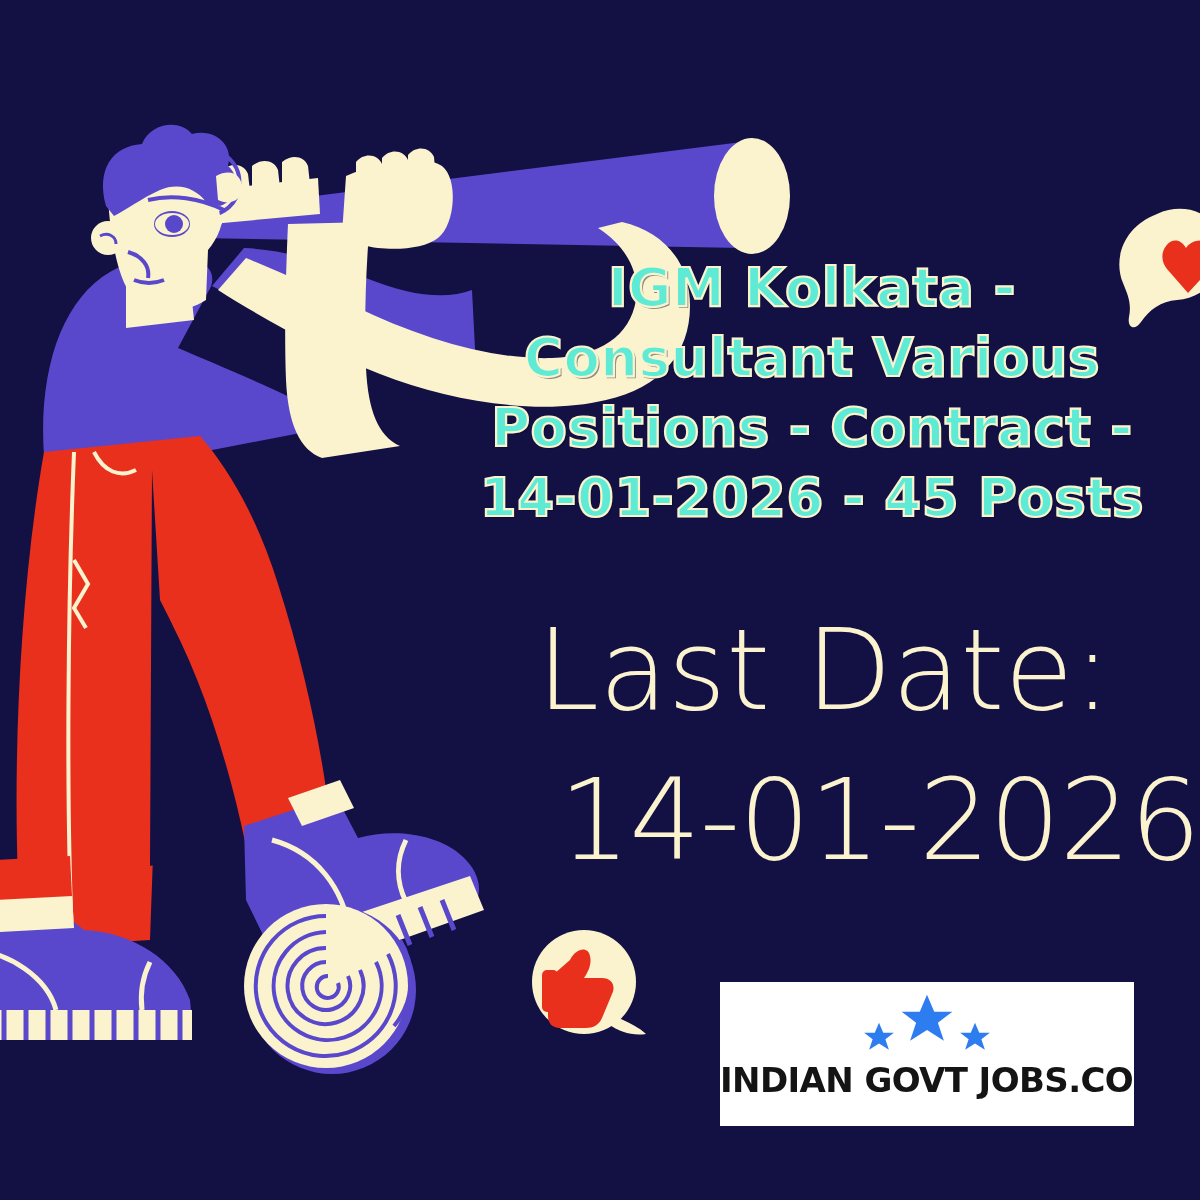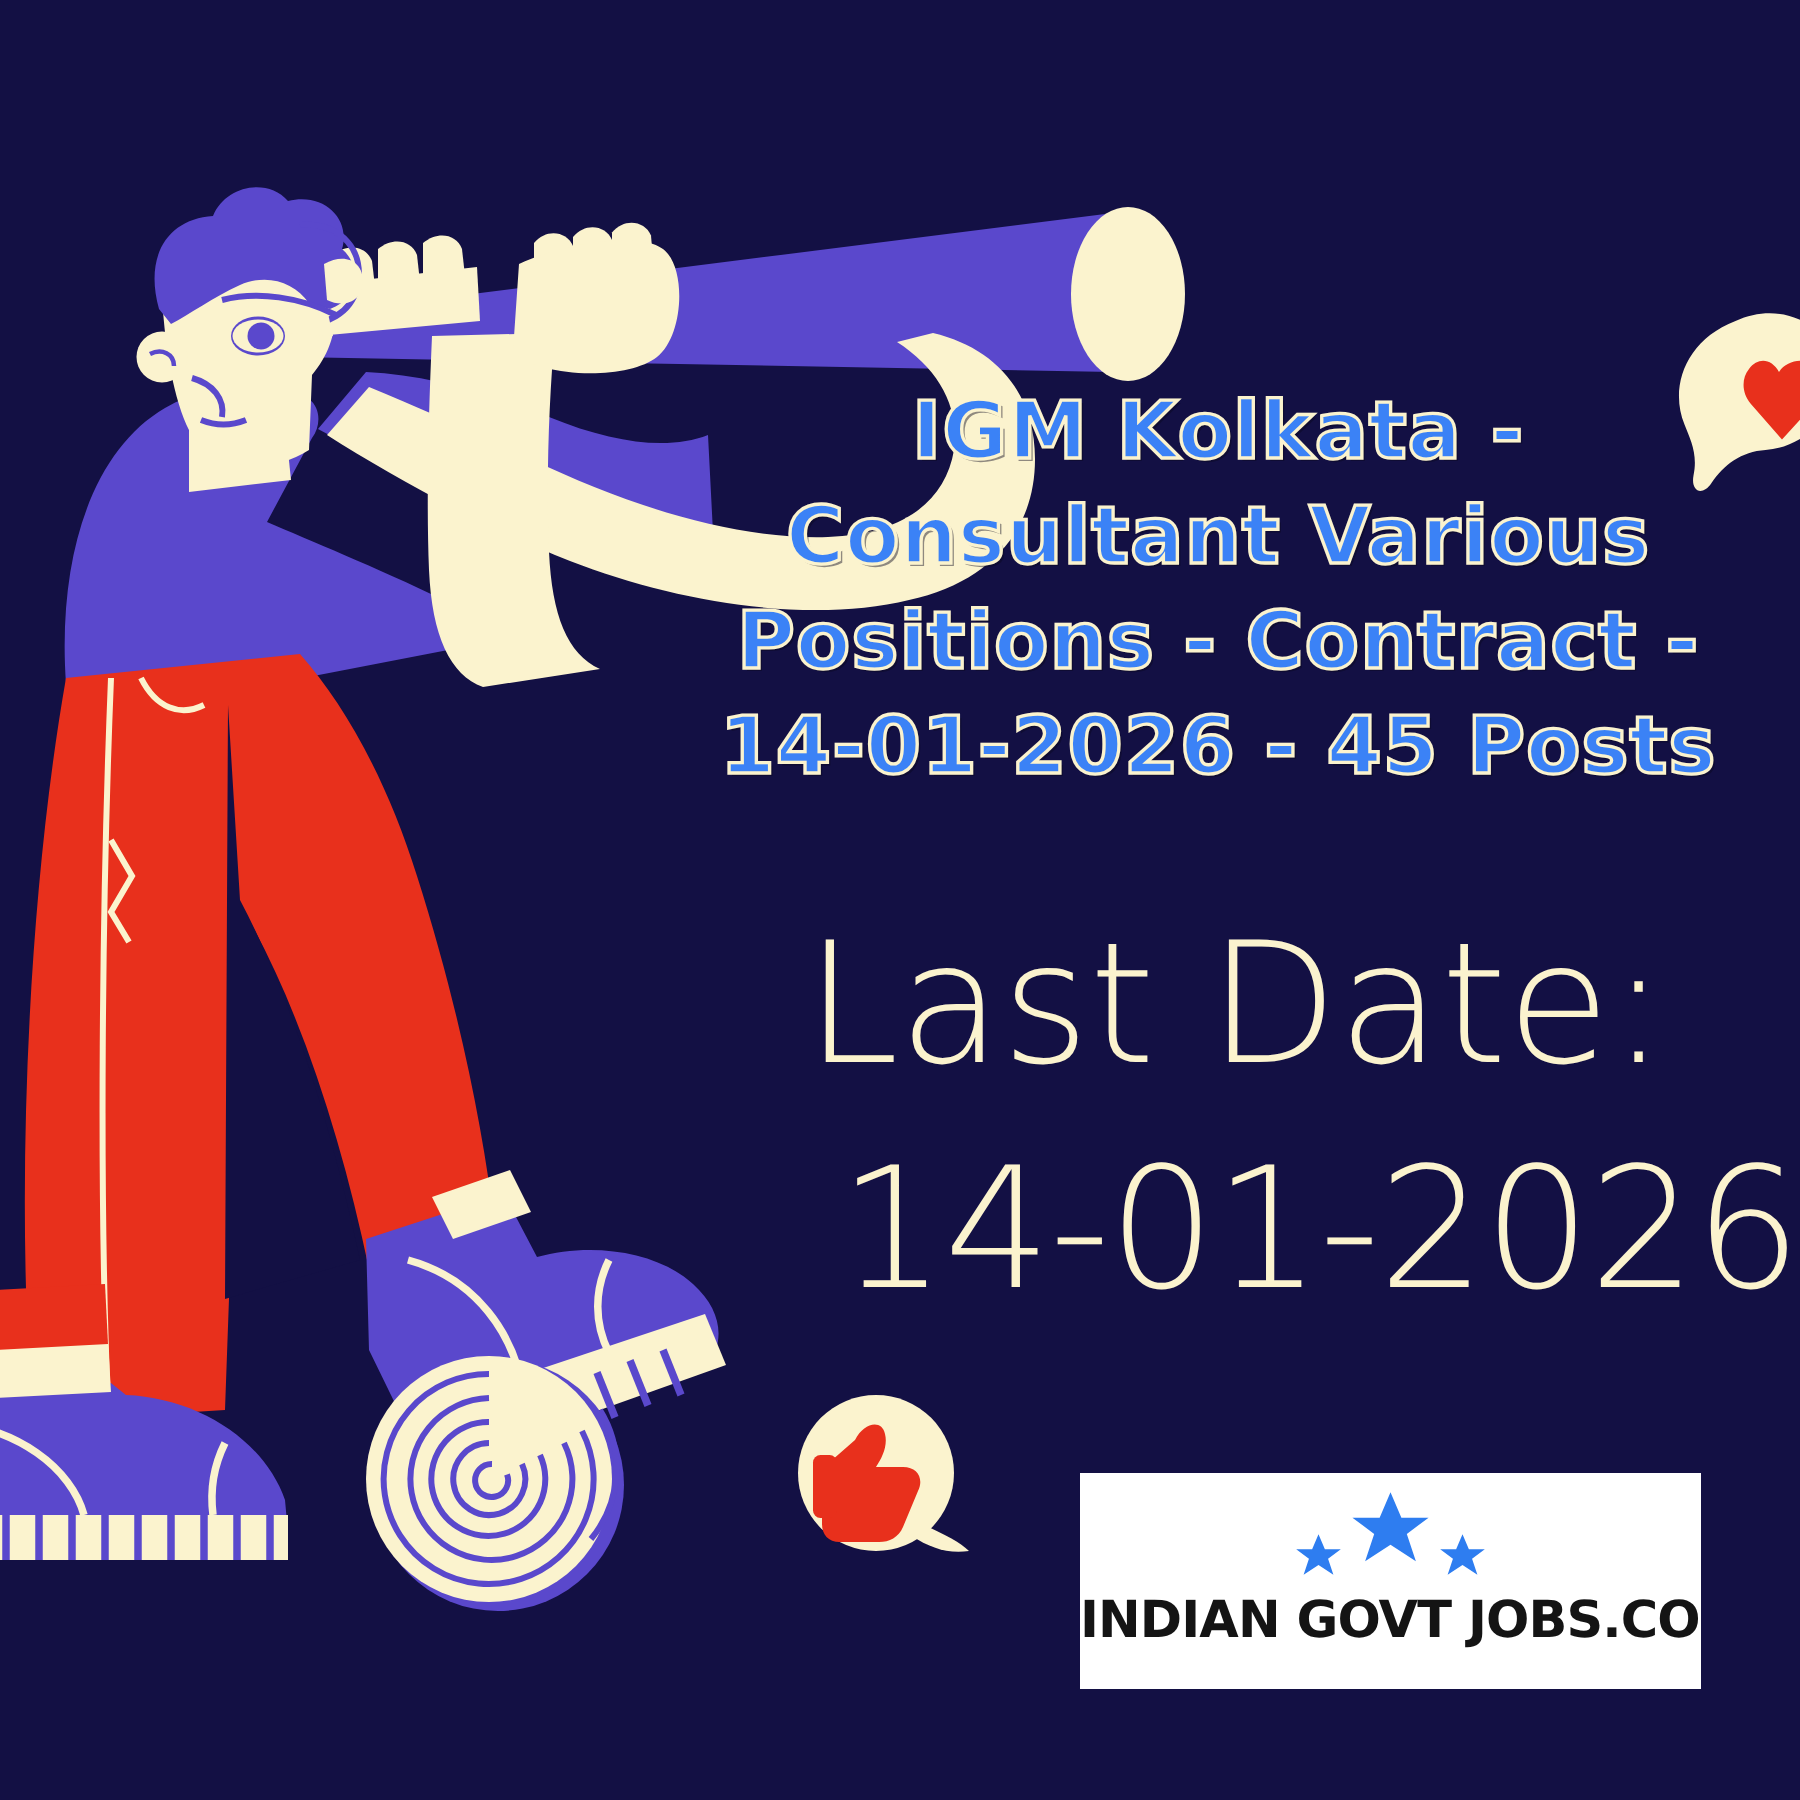--- a/index.html
+++ b/index.html
@@ -25,21 +25,21 @@
     height: 1200px;
   }
 
   
   #headline {
     position: absolute;
     left: 462px;
     top: 253px;
     width: 700px;
     text-align: center;
-    color: #3b82f6;
+    color: #5eead4;
     font-family: "DejaVu Sans", sans-serif;
     font-weight: 700;
     font-size: 53px;
     line-height: 70px;
     letter-spacing: 0.5px;
     -webkit-text-stroke: 2.2px #FBF3CE;
     text-shadow: 2px 2px 0 rgba(10,8,30,0.45);
   }
 
   #lastdate-wrap {

